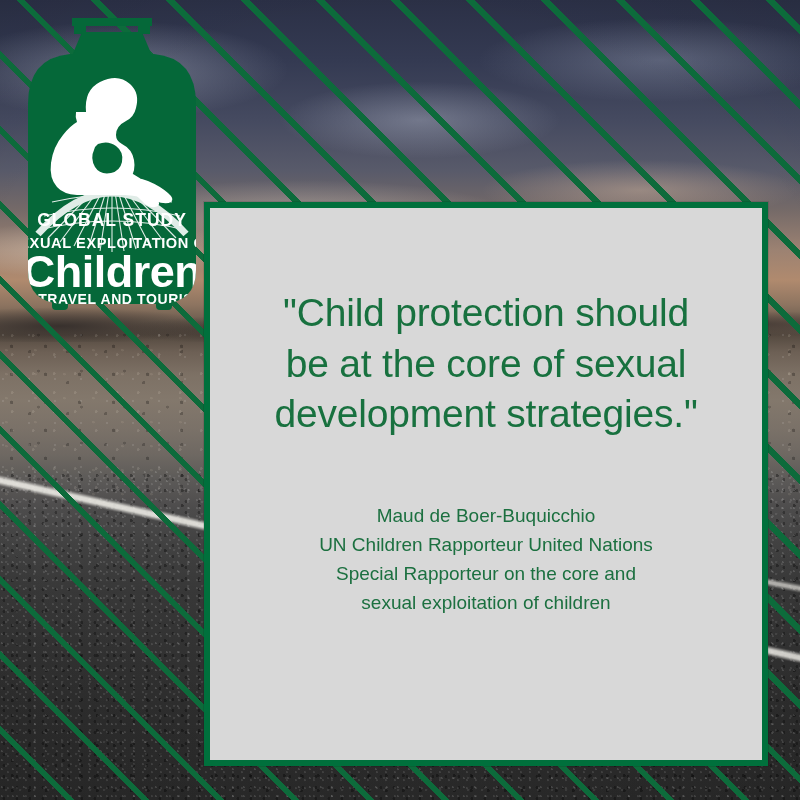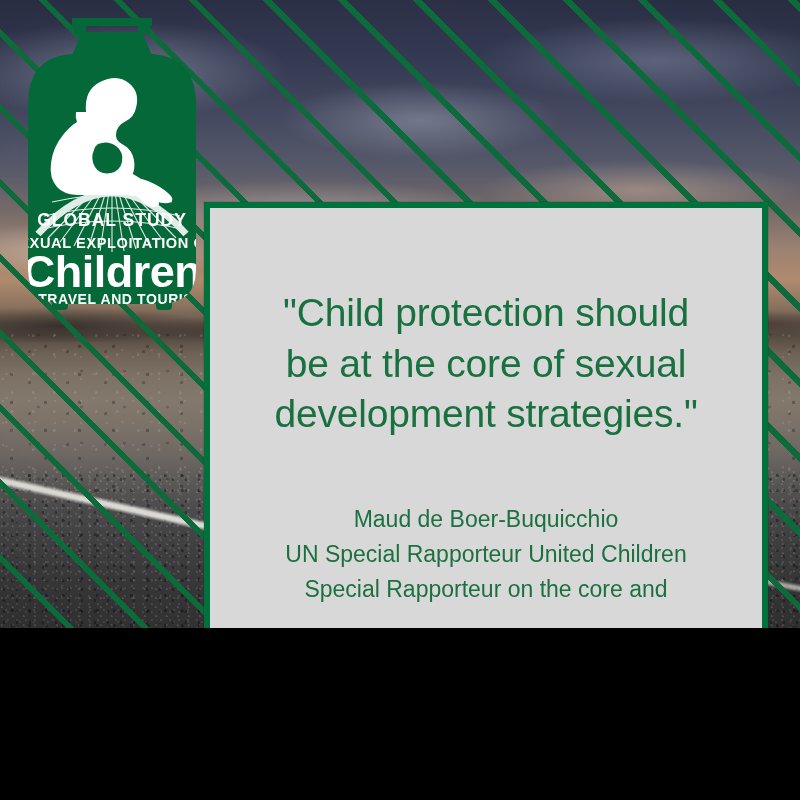--- a/index.html
+++ b/index.html
@@ -3,21 +3,21 @@
 <meta charset="utf-8">
 <style>
   html, body {
     margin: 0;
     padding: 0;
     background: #000;
   }
   #poster {
     position: relative;
     width: 800px;
-    height: 628px;
+    height: 800px;
     overflow: hidden;
     font-family: "Liberation Sans", sans-serif;
   }
 
   
   .bg-photo {
     position: absolute;
     inset: 0;
     
     background:
@@ -163,21 +163,21 @@
     font-size: 39px;
     line-height: 1.30;
     text-align: center;
     letter-spacing: -0.2px;
     margin: 0;
     max-width: 500px;
   }
   .attribution {
     margin-top: 62px;
     color: #1c7040;
-    font-size: 23px;
+    font-size: 19px;
     line-height: 1.52;
     text-align: center;
     max-width: 430px;
   }
   .attribution div { white-space: nowrap; }
 
   
   .logo {
     position: absolute;
     left: 12px;
@@ -286,19 +286,20 @@
 
   <div class="quote-card">
     <div class="quote-card-inner">
       <div class="quote-text">
         <div>"Child protection should</div>
         <div>be at the core of sexual</div>
         <div>development strategies."</div>
       </div>
       <div class="attribution">
         <div>Maud de Boer-Buquicchio</div>
-        <div>UN Special Rapporteur United Children</div>
+        <div>UN Children Rapporteur United Nations</div>
         <div>Special Rapporteur on the core and</div>
+        <div>sexual exploitation of children</div>
       </div>
     </div>
   </div>
 
 </div>
 
 </body></html>

